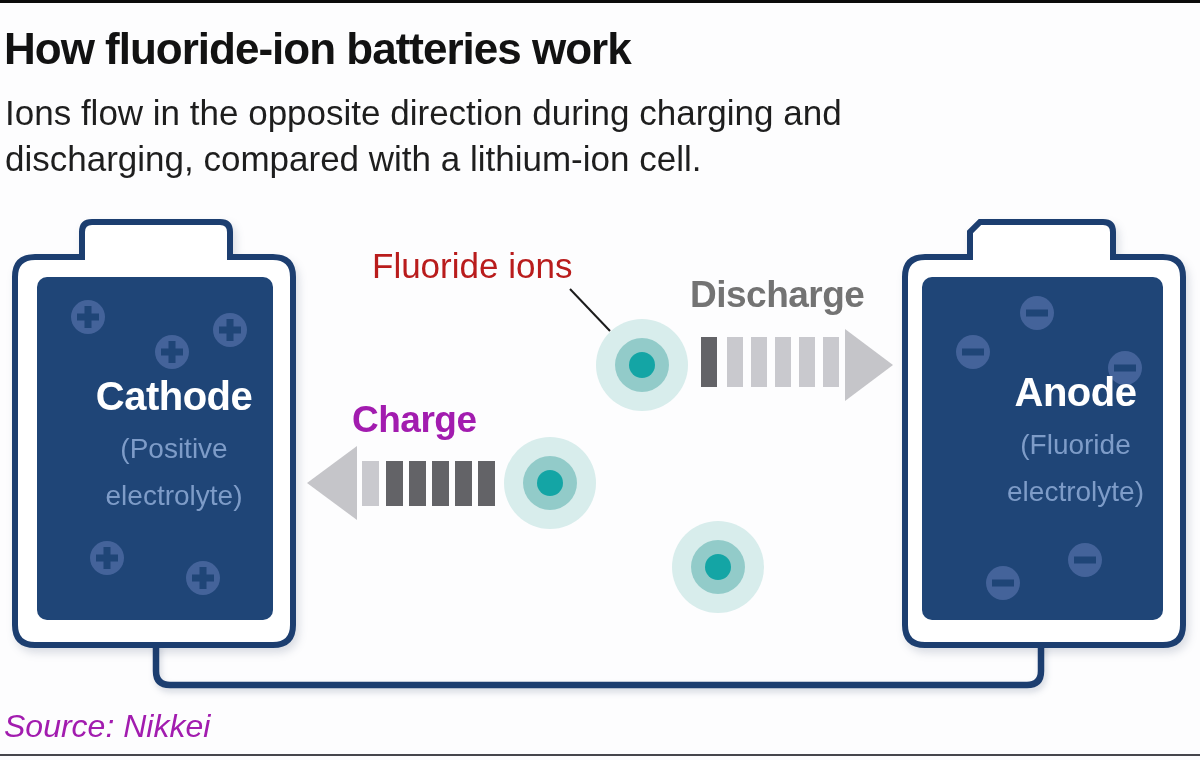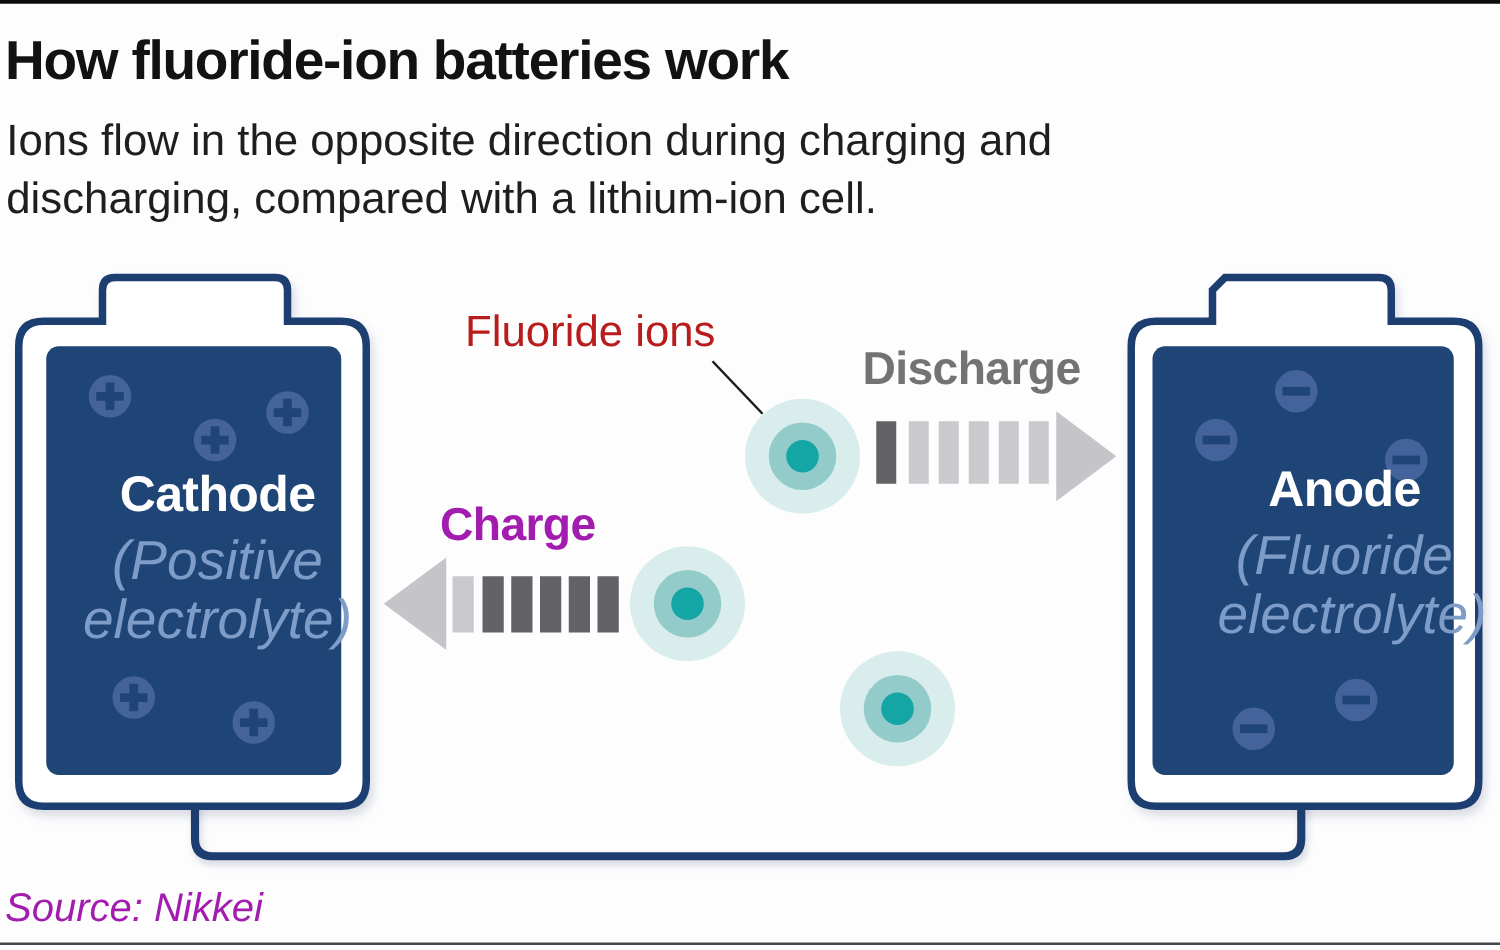--- a/index.html
+++ b/index.html
@@ -50,21 +50,21 @@
   }
   .label-charge {
     position:absolute; left:352px; top:399px;
     font-size:37px; font-weight:bold; letter-spacing:-0.5px; color:#a21caf; white-space:nowrap;
   }
 
   .electrode-text { position:absolute; text-align:center; color:#ffffff; }
   .cathode-text { left:37px;  width:236px; top:374px;padding-left:19px; }
   .anode-text   { left:942px; width:203px; top:370px;margin-left:32px; }
   .electrode-name { font-size:40px; font-weight:bold; letter-spacing:-0.5px; }
-  .electrode-sub  { margin-top:6px; font-size:44px; font-style:italic;
+  .electrode-sub  { margin-top:6px; font-size:28px; 
                     line-height:47px; color:var(--lightblue,#7e9cc8); }
 
   .source {
     position:absolute; left:4px; top:708px;
     font-size:32px; font-style:italic; color:#a21caf; white-space:nowrap;
   }
 </style>
 </head>
 <body>
 

